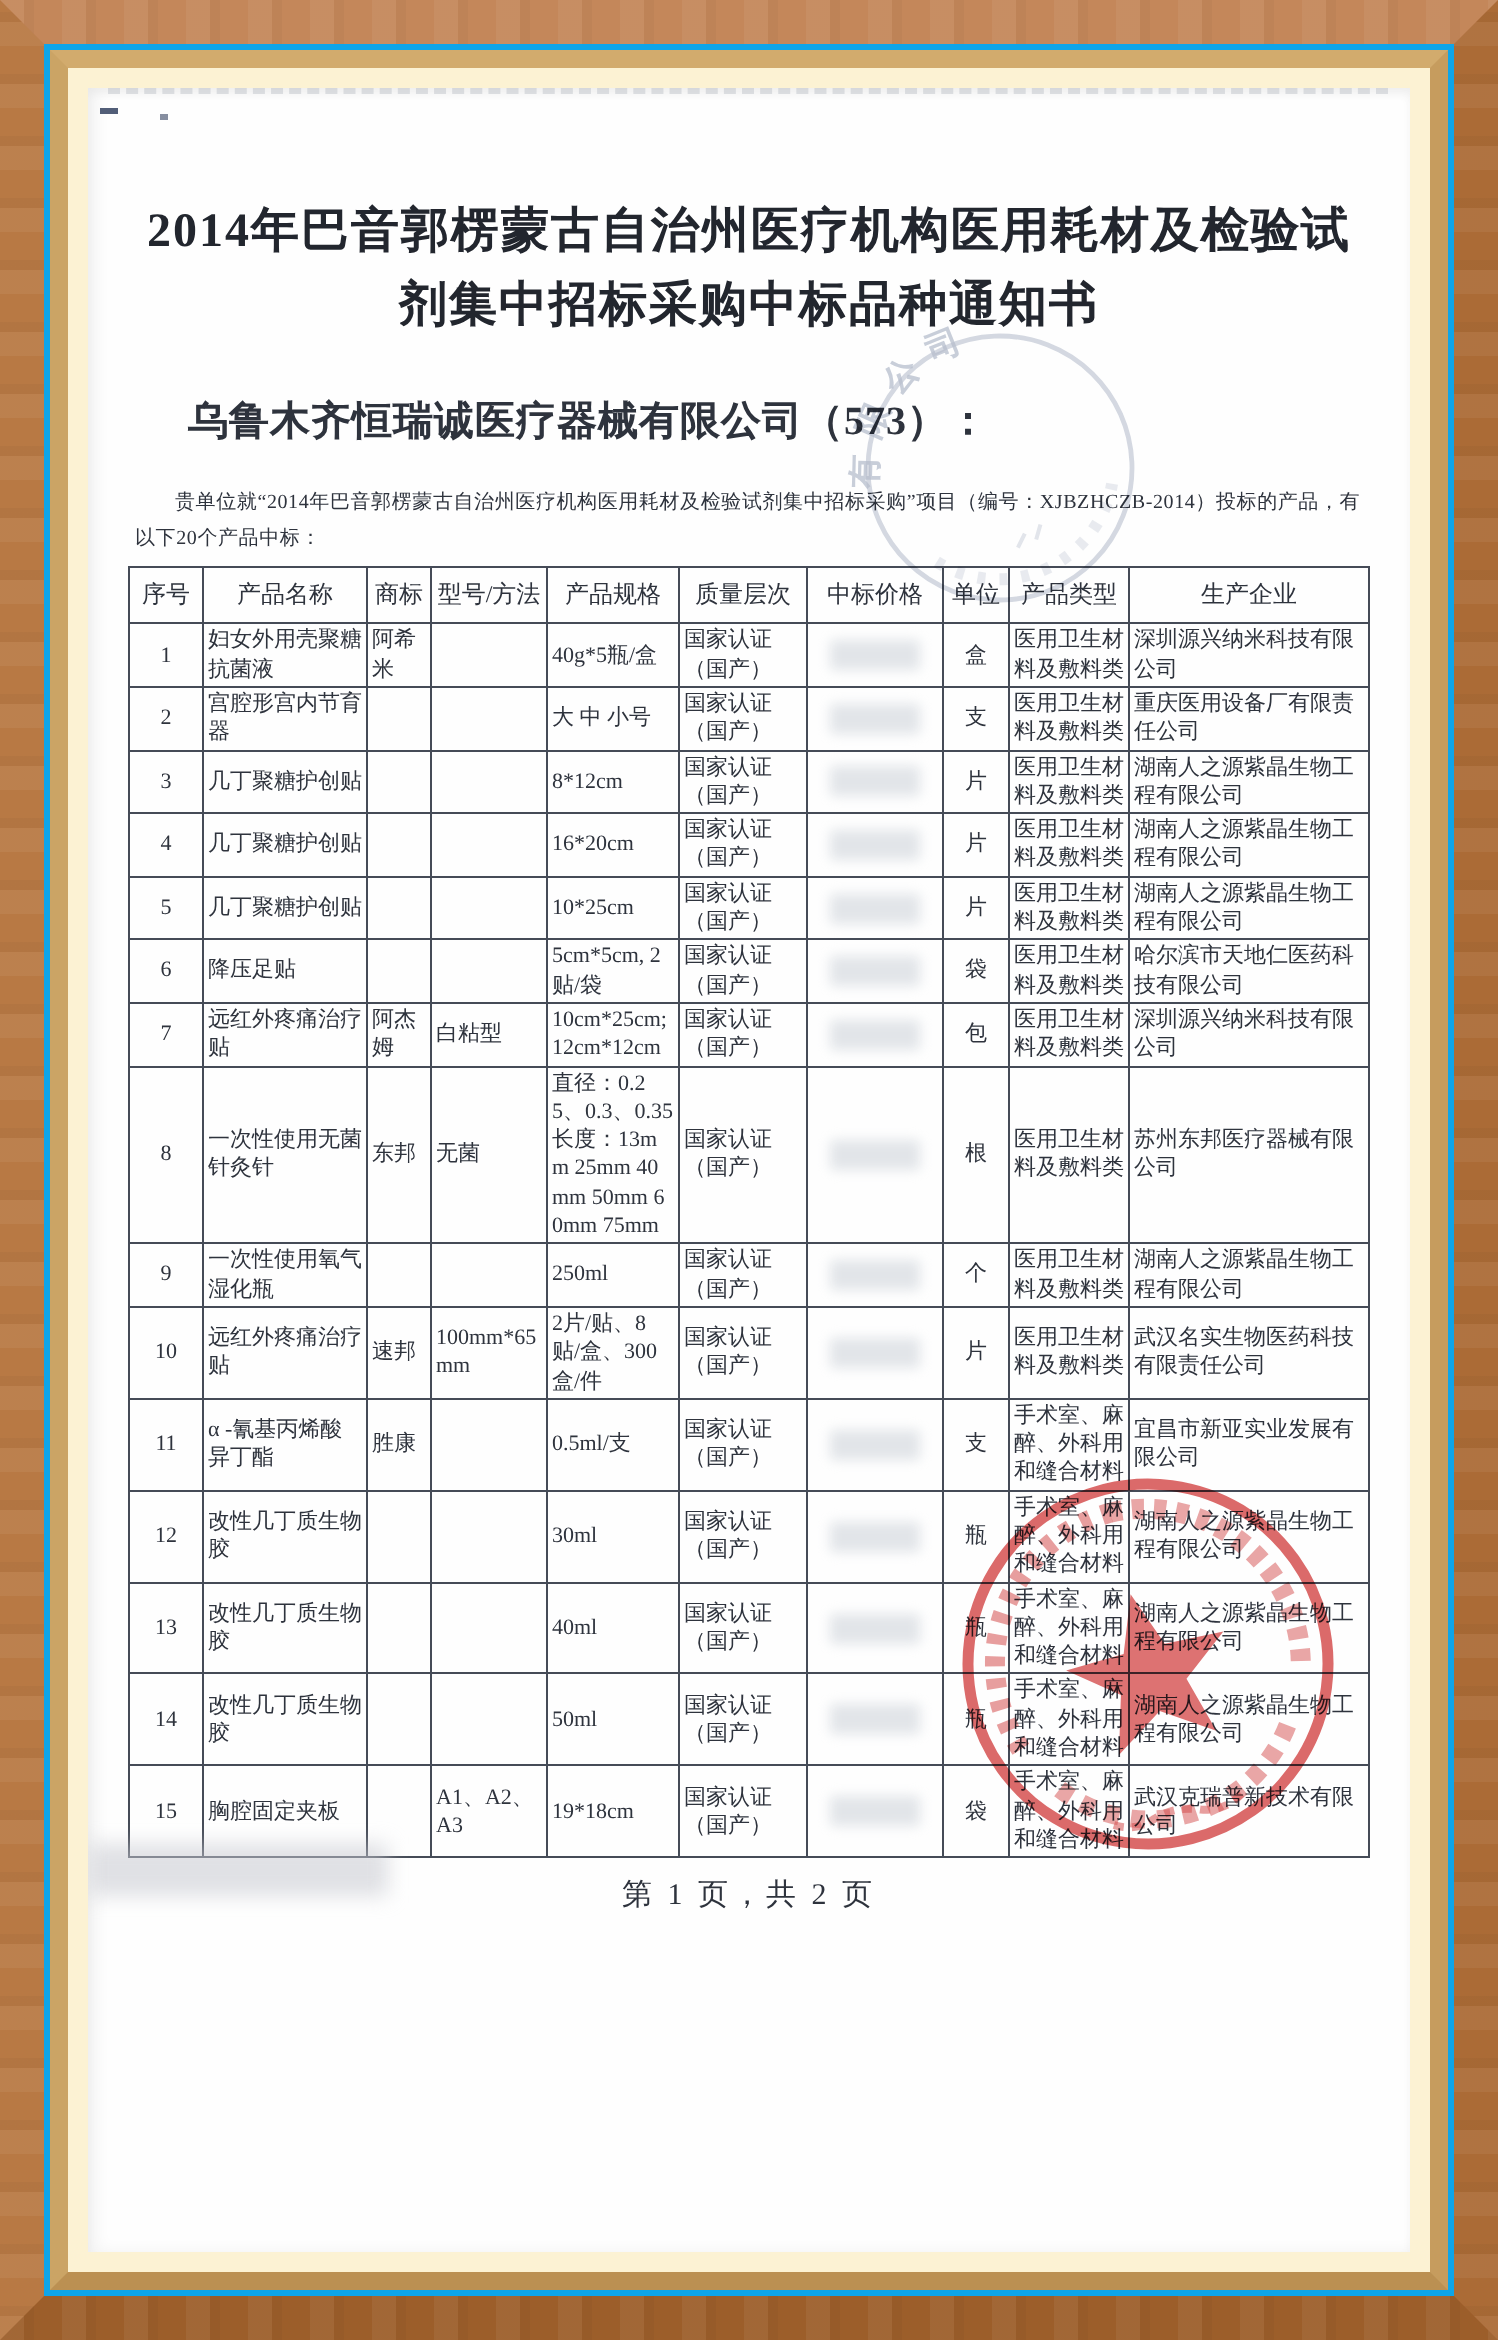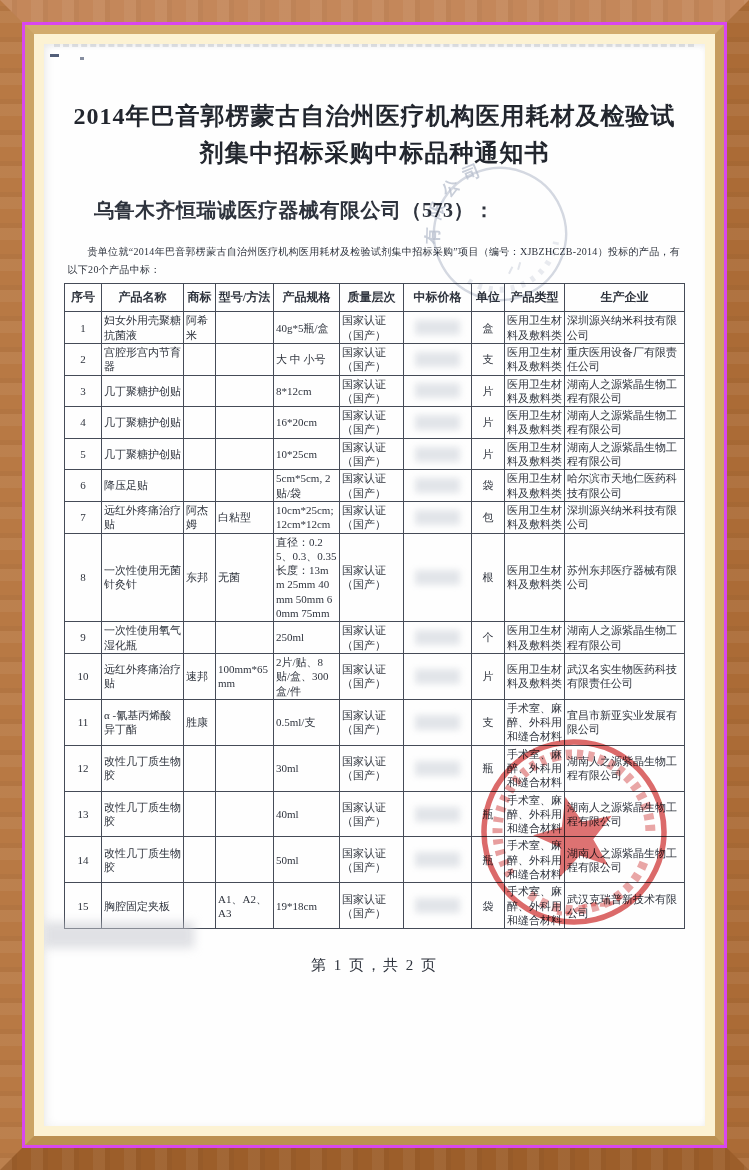--- a/index.html
+++ b/index.html
@@ -13,21 +13,21 @@
     border-color:#c4875a #ab6b36 #9c5e2a #b87944;
     box-shadow:inset 0 0 0 2px rgba(70,35,12,.28);
   }
   .grain{ position:absolute; pointer-events:none; opacity:.55; }
   .grain.h{ background:repeating-linear-gradient(90deg, rgba(255,255,255,.10) 0 12px, rgba(0,0,0,.06) 12px 17px, rgba(0,0,0,0) 17px 31px); }
   .grain.v{ background:repeating-linear-gradient(0deg, rgba(255,255,255,.10) 0 12px, rgba(0,0,0,.06) 12px 17px, rgba(0,0,0,0) 17px 31px); }
   .grain.top{ left:-22px; top:-22px; width:749px; height:22px; clip-path:polygon(0 0,100% 0,calc(100% - 22px) 100%,22px 100%); }
   .grain.bottom{ left:-22px; bottom:-22px; width:749px; height:22px; clip-path:polygon(22px 0,calc(100% - 22px) 0,100% 100%,0 100%); }
   .grain.left{ left:-22px; top:-22px; width:22px; height:1170px; clip-path:polygon(0 0,100% 22px,100% calc(100% - 22px),0 100%); }
   .grain.right{ right:-22px; top:-22px; width:22px; height:1170px; clip-path:polygon(0 22px,100% 0,100% 100%,0 calc(100% - 22px)); }
-  .frame-dark{ width:100%; height:100%; border:3px solid #d946ef; }
+  .frame-dark{ width:100%; height:100%; border:3px solid #0ea5e9; }
   .frame-tan{ width:100%; height:100%; border-style:solid; border-width:9px; border-color:#d2ab6d #c69c5e #bb9052 #cba465; }
   .frame-cream{ width:100%; height:100%; border:10px solid #fcf2d3; }
 
   
   .page{
     position:relative; width:661px; height:1082px; background:#fefefe;
     color:#2e333d; overflow:hidden;
     box-shadow:inset 4px 0 8px rgba(0,0,0,.05), inset 0 3px 5px rgba(0,0,0,.04);
   }
   .scan-dashes{ position:absolute; top:0; left:10px; width:640px; height:0;
@@ -43,28 +43,28 @@
   .recipient{ margin:25px 0 0 50px; font-size:20px; font-weight:600; letter-spacing:.5px; }
   .body-para{
     margin:19px auto 0; width:614px; font-size:10px; line-height:1.75;
     text-indent:2em; font-weight:500; letter-spacing:.3px;
   }
   .table-title{ text-align:center; font-size:17px; font-weight:bold; margin-top:9px; letter-spacing:1px; }
 
   table{ margin:5px auto 0; border-collapse:collapse; table-layout:fixed; width:620px; }
   th,td{ border:1px solid #454b57; padding:1px 2px; line-height:1.3;
          font-size:11px; vertical-align:middle; word-break:break-all; }
-  th{ font-weight:bold; height:28px; font-size:12px; text-align:center; }
+  th{ font-weight:normal; height:28px; font-size:12px; text-align:center; }
   td{ height:28px; }
   .c{ text-align:center; }
   .l{ text-align:left; }
   .blur-blob{ width:72%; height:15px; margin:0 auto; background:#e2e5e9;
               border-radius:2px; filter:blur(3px); }
 
-  .page-footer{ text-align:center; margin-top:27px; font-size:15px; letter-spacing:2px; }
+  .page-footer{ text-align:center; margin-top:9px; font-size:15px; letter-spacing:2px; }
 
   .stamp{ position:absolute; mix-blend-mode:multiply; pointer-events:none; }
   .stamp-gray{ left:378px; top:112px; opacity:.55; }
   .stamp-red{ left:424px; top:682px; opacity:.88; }
 </style>
 </head>
 <body>
 
 <div class="frame-outer">
   <div class="grain h top"></div>

